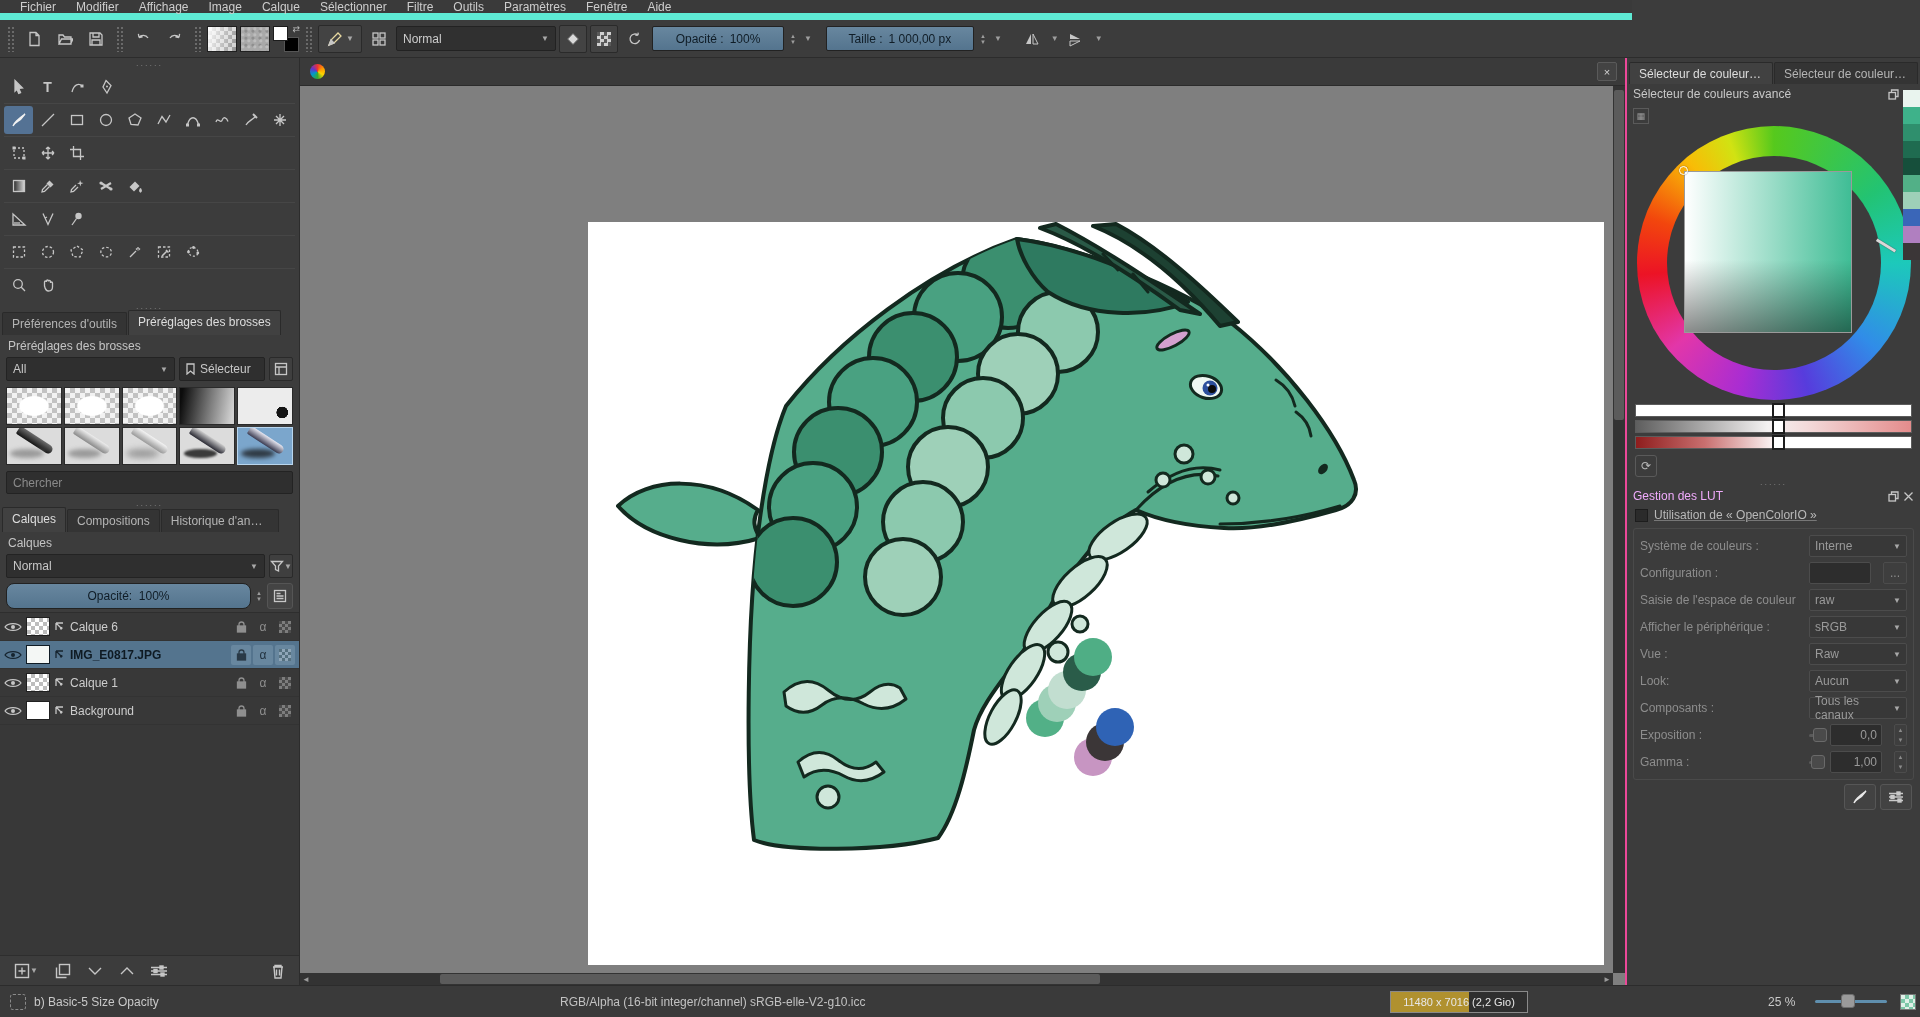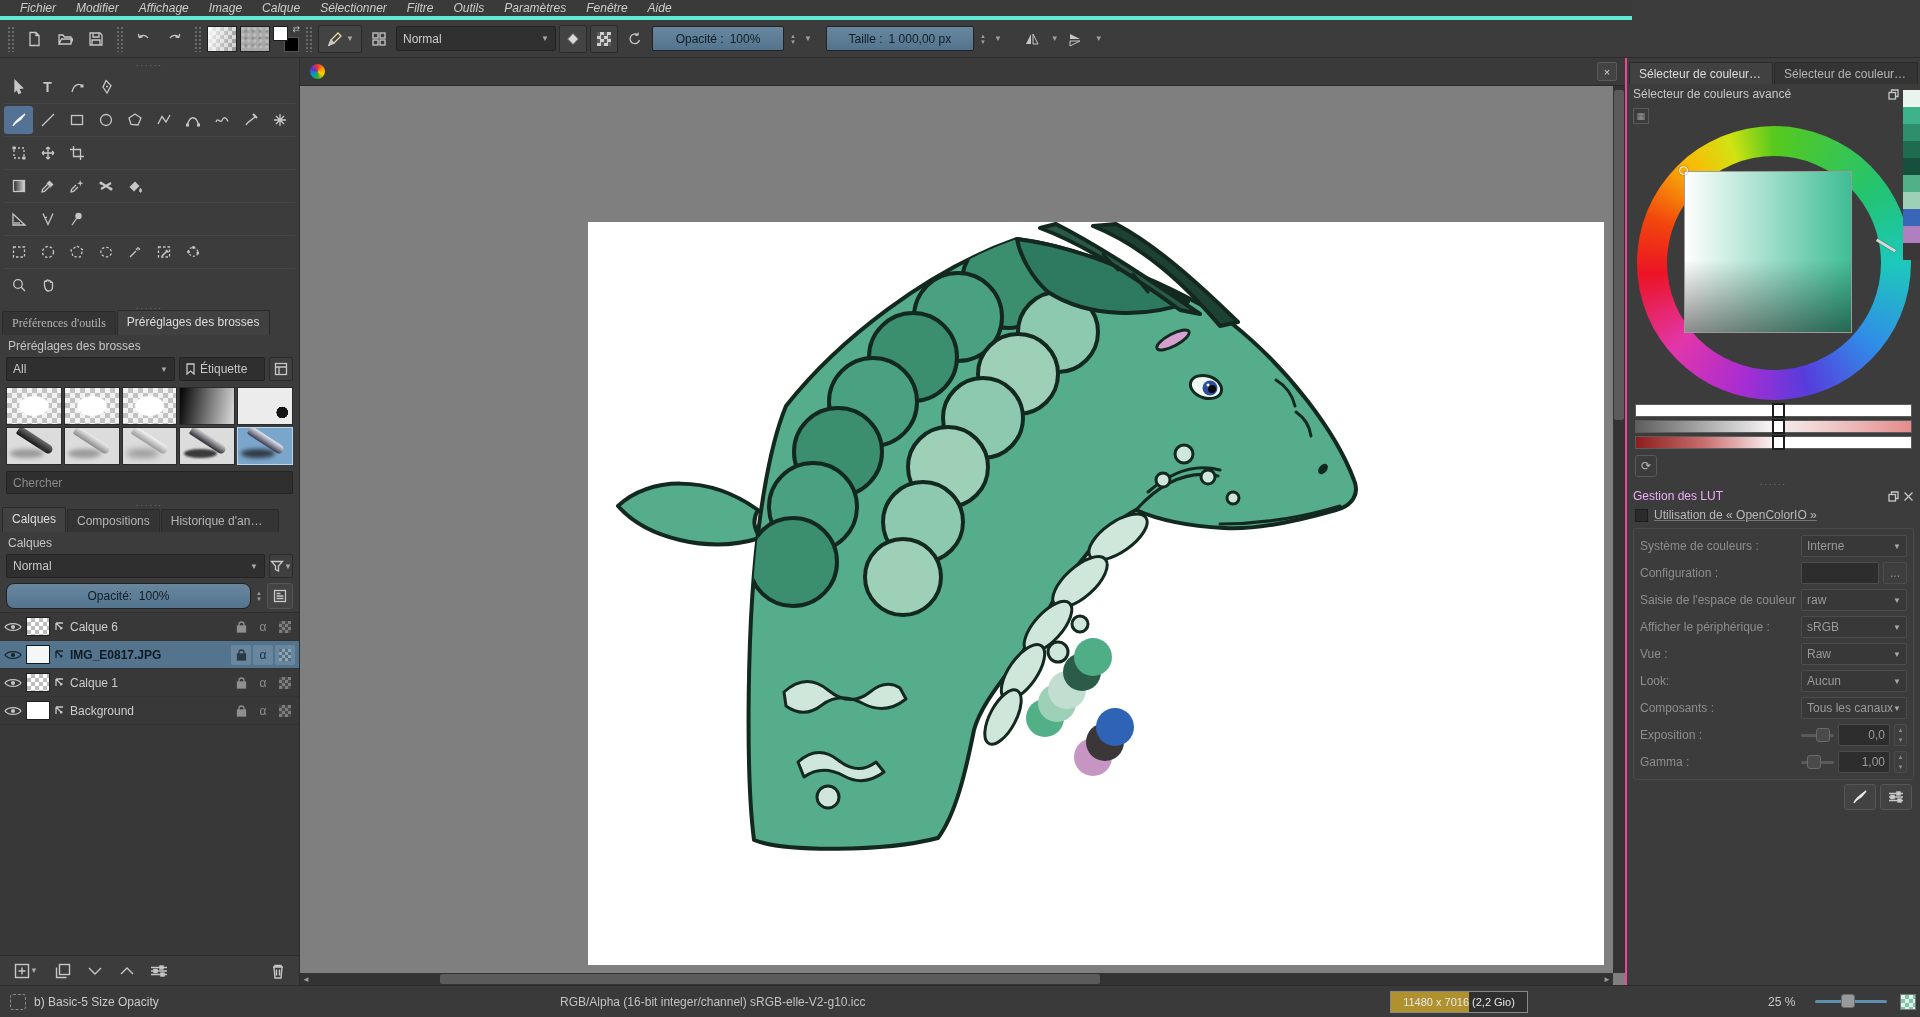--- a/index.html
+++ b/index.html
@@ -1,20 +1,20 @@
 <!DOCTYPE html>
 <html><head>
 <meta charset="utf-8">
 <style>
   * { margin:0; padding:0; box-sizing:border-box; }
   html,body { width:1920px; height:1017px; overflow:hidden; }
   body { background:#3c3c3c; font-family:"Liberation Sans", sans-serif; font-size:12px; color:#cdcdcd; position:relative; }
 
   
-  .menubar { position:absolute; left:0; top:0; width:1632px; height:20px; background:#3a3a3a; display:flex; align-items:center; padding-left:10px; border-bottom:4px solid #5eead4;font-style:italic; }
+  .menubar { position:absolute; left:0; top:0; width:1632px; height:20px; background:#3a3a3a; display:flex; align-items:center; padding-left:10px; border-bottom:7px solid #5eead4; }
   .menu-item { padding:2px 10px; cursor:default; }
 
   
   .toolbar { position:absolute; left:0; top:20px; width:1920px; height:38px; background:#3c3c3c; border-bottom:1px solid #2c2c2c; display:flex; align-items:center; padding:0 4px; gap:3px; }
   .grip { width:7px; height:26px; background-image:radial-gradient(#6a6a6a 1px, transparent 1.2px); background-size:4px 4px; margin:0 3px; }
   .tbtn { width:28px; height:28px; display:flex; align-items:center; justify-content:center; border-radius:2px; }
   .tbtn svg { display:block; }
   .swatch-pair { position:relative; width:26px; height:26px; }
   .swatch-fg { position:absolute; left:0; top:0; width:15px; height:15px; background:#fff; border:1px solid #1c1c1c; z-index:2; }
   .swatch-bg2 { position:absolute; right:0; bottom:0; width:15px; height:15px; background:#000; border:1px solid #555; }
@@ -119,21 +119,21 @@
   .strip .handle { position:absolute; left:136px; top:-2px; width:13px; height:15px; background:#fff; border:2px solid #1d1d1d; }
   .strip.s1 { background:#ffffff; }
   .strip.s2 { background:linear-gradient(to right, #5e5e5e, #f4f2f2 48%, #f3dada 62%, #e48c8c 100%); }
   .strip.s3 { background:linear-gradient(to right, #8e1d1d, #c96f6f 25%, #ffffff 52%, #ffffff 100%); }
   .reset-btn { width:22px; height:22px; border:1px solid #5a5a5a; border-radius:3px; margin:6px 0 0 8px; display:flex; align-items:center; justify-content:center; color:#b5b5b5; font-size:12px; }
 
   .lut { color:#8d8d8d; }
   .lut-check { display:flex; align-items:center; gap:6px; padding:2px 8px 6px; color:#b9b9b9; }
   .checkbox { width:13px; height:13px; background:#2b2b2b; border:1px solid #1d1d1d; }
   .lut-group { margin:0 6px; border:1px solid #4a4a4a; border-radius:3px; padding:6px 6px 4px; }
-  .lut-row { display:flex; align-items:center; margin-bottom:5px; gap:4px; }
+  .lut-row { display:flex; align-items:center; margin-bottom:5px; gap:12px; }
   .lut-row .llabel { width:157px; white-space:nowrap; overflow:hidden; }
   .lut-row .lselect { flex:1; height:22px; background:#383838; border:1px solid #4c4c4c; border-radius:2px; display:flex; align-items:center; justify-content:space-between; padding:0 5px; color:#9a9a9a; }
   .lut-row .linput { flex:1; height:22px; background:#2d2d2d; border:1px solid #4c4c4c; border-radius:2px; }
   .lut-row .lbrowse { width:24px; height:22px; background:#3e3e3e; border:1px solid #4c4c4c; border-radius:2px; text-align:center; color:#8d8d8d; line-height:20px; }
   .lslider { flex:1; position:relative; height:22px; }
   .lslider .track { position:absolute; left:0; right:0; top:10px; height:3px; background:#5a5a5a; border-radius:2px; }
   .lslider .knob { position:absolute; top:4px; width:14px; height:14px; background:#4a4a4a; border:1px solid #6a6a6a; border-radius:3px; }
   .lnum { width:52px; height:22px; background:#2d2d2d; border:1px solid #4c4c4c; border-radius:2px; display:flex; align-items:center; justify-content:flex-end; padding-right:4px; color:#9a9a9a; }
   .lspin { display:flex; flex-direction:column; width:13px; height:22px; font-size:6px; line-height:10px; text-align:center; color:#8b8b8b; background:#3e3e3e; border:1px solid #4c4c4c; border-radius:2px; }
   .lut-buttons { display:flex; justify-content:flex-end; gap:4px; padding:4px 8px; }
@@ -491,36 +491,36 @@
           <svg width="16" height="16">
             <path d="M4.5,9 V5 a1,1 0 0 1 2,0 V4 a1,1 0 0 1 2,0 v0.5 a1,1 0 0 1 2,0 V6 a1,1 0 0 1 2,0 v4 c0,2.5 -1.8,4 -4,4 c-2.2,0 -3.2,-1.5 -4,-5 Z"></path>
           </svg>
         </div>
     </div>
   </div>
 
   <div class="splitter">......</div>
 
   <div class="tabs">
-    <div class="tab" style="max-width:132px;font-family:Liberation Serif, serif;">Préférences d'outils</div>
+    <div class="tab" style="max-width:132px;">Préférences d'outils</div>
     <div class="tab active" style="max-width:160px;">Préréglages des brosses</div>
   </div>
 
   <div class="docker-label">Préréglages des brosses</div>
 
   <div class="preset-filter">
     <div class="select" style="flex:1;gap:29px;">
       <span>All</span>
       <span class="caret">▼</span>
     </div>
     <div class="select" style="width:86px; gap:4px; justify-content:flex-start;">
       <svg class="i" width="10" height="12">
           <path d="M1,1 h7 v10 l-3.5,-3 L1,11 Z"></path>
         </svg>
-      <span>Étiquette</span>
+      <span>Sélecteur</span>
     </div>
     <div class="icon-btn">
         <svg class="i" width="14" height="14">
           <rect x="1.5" y="1.5" width="11" height="11"></rect>
           <path d="M1.5,5 H12.5 M5,5 V12.5"></path>
         </svg>
       </div>
   </div>
 
   <div class="preset-grid">

